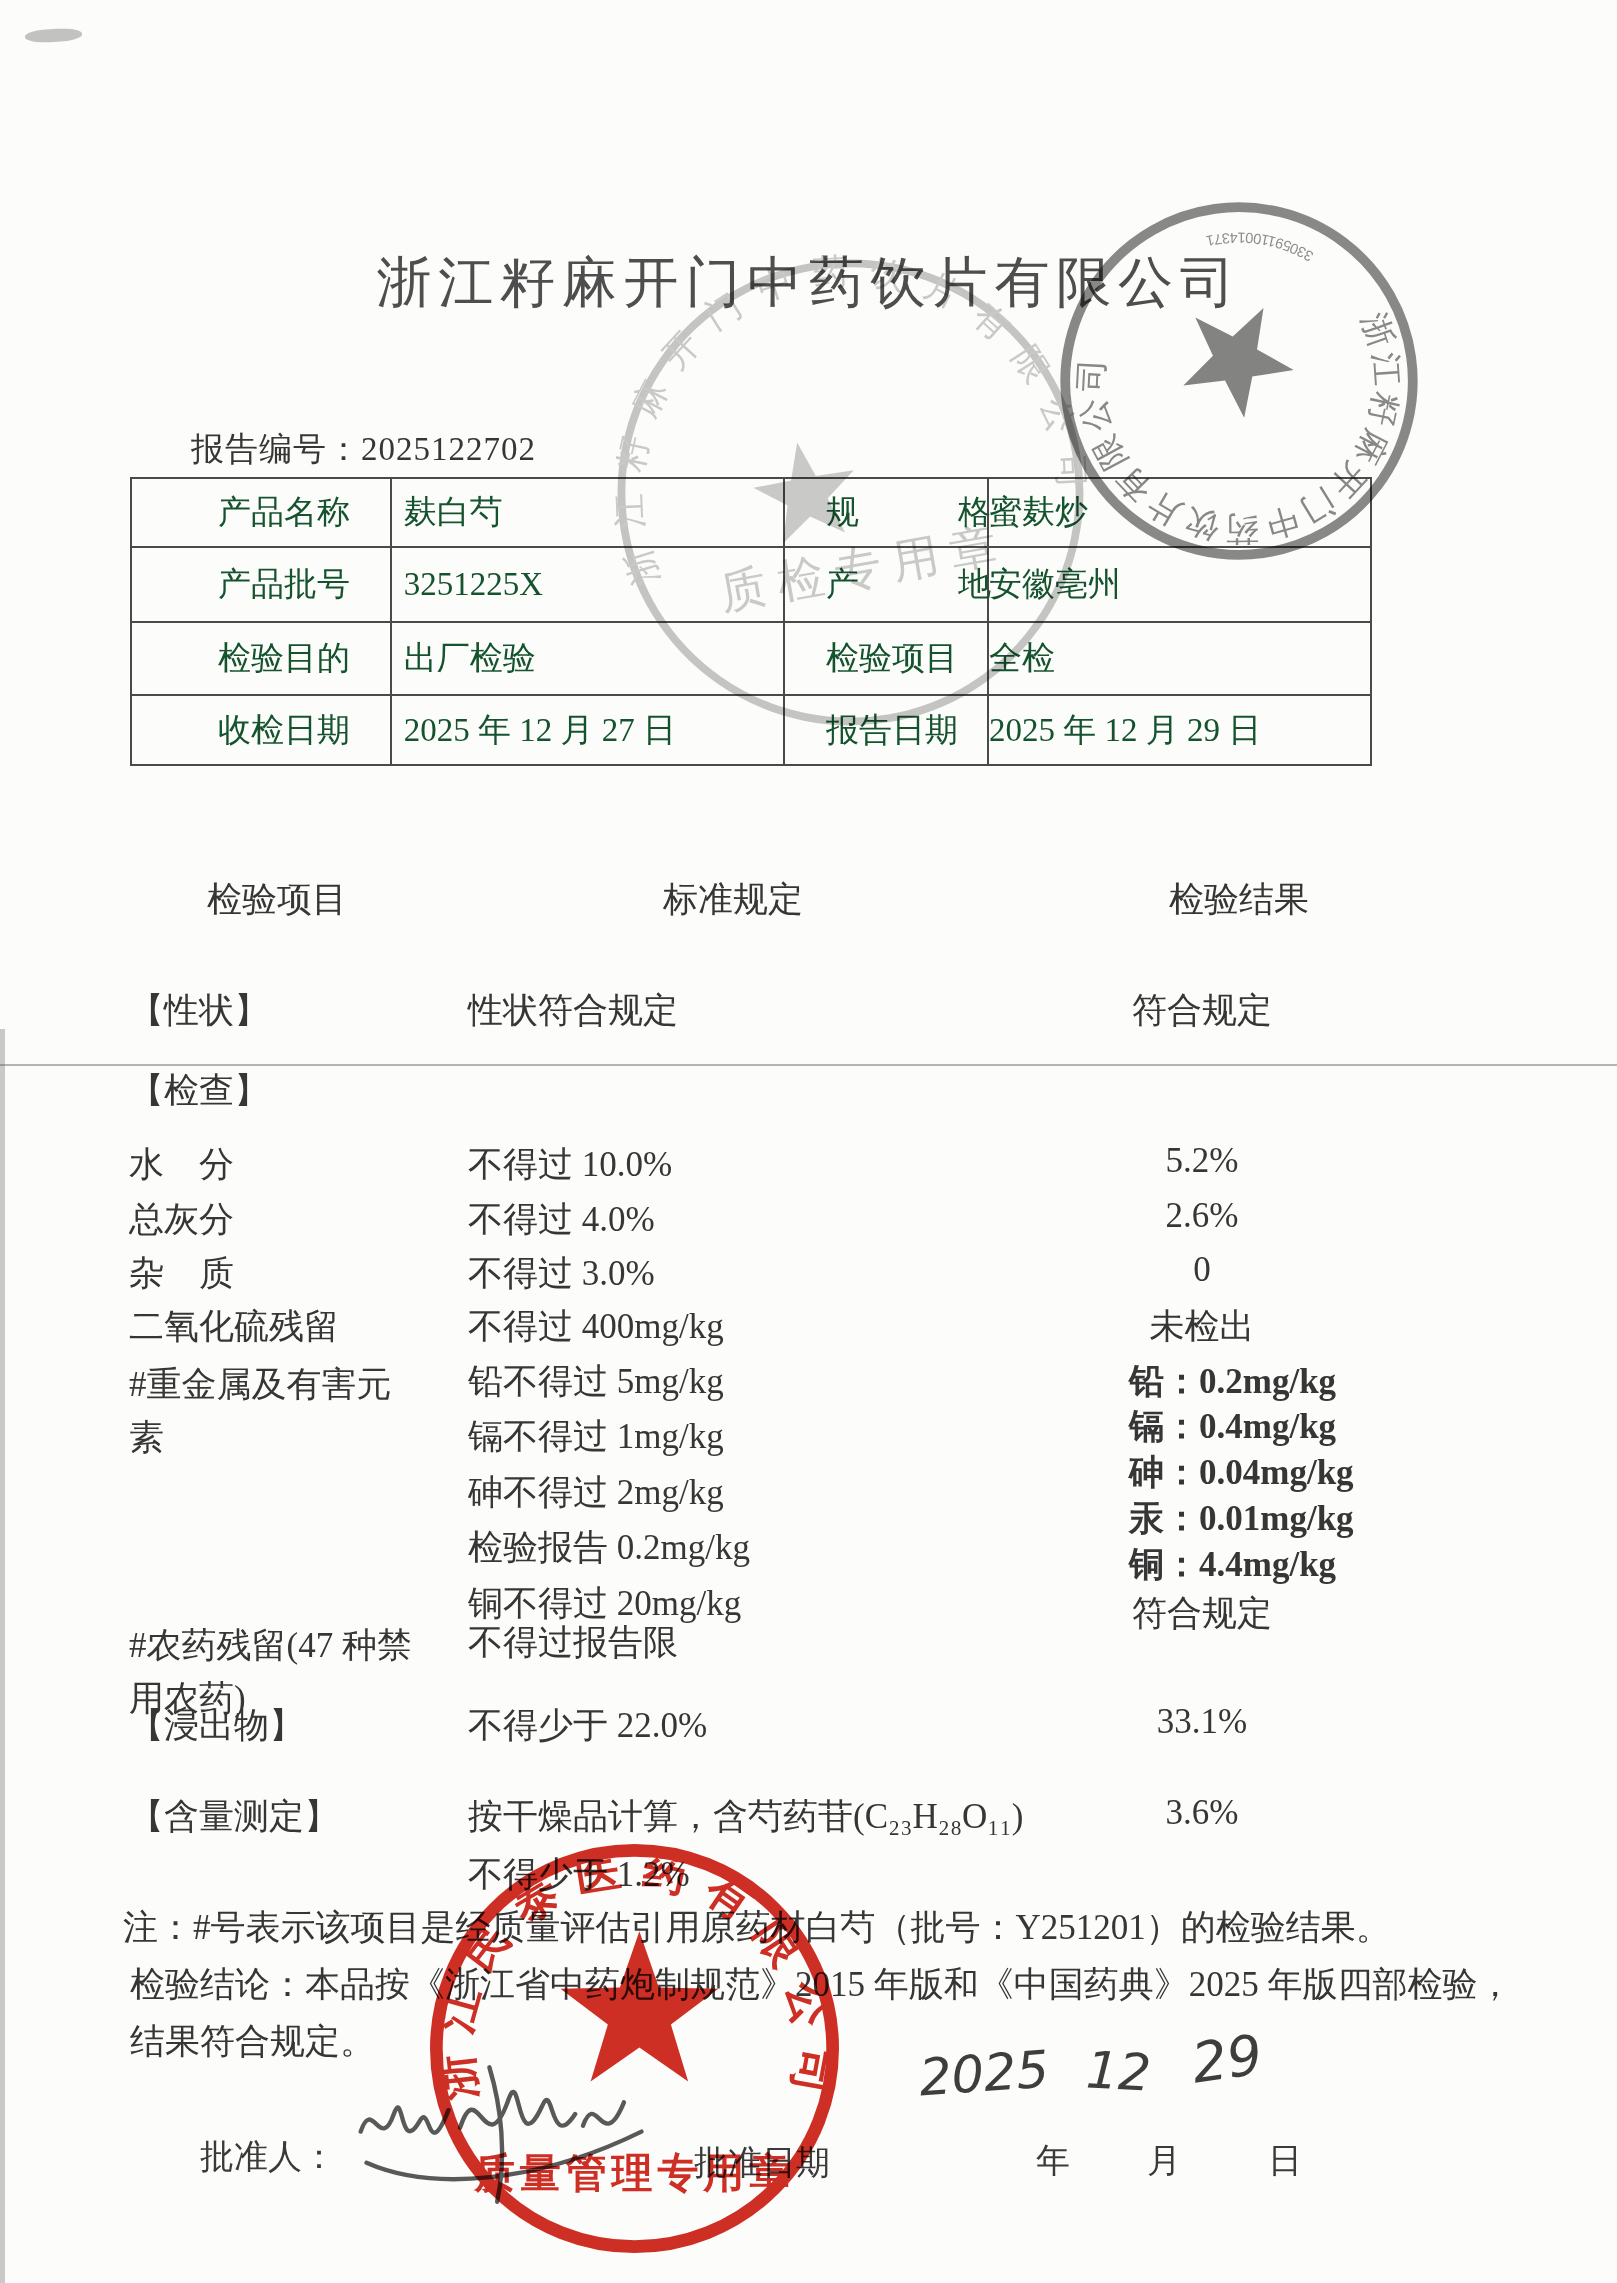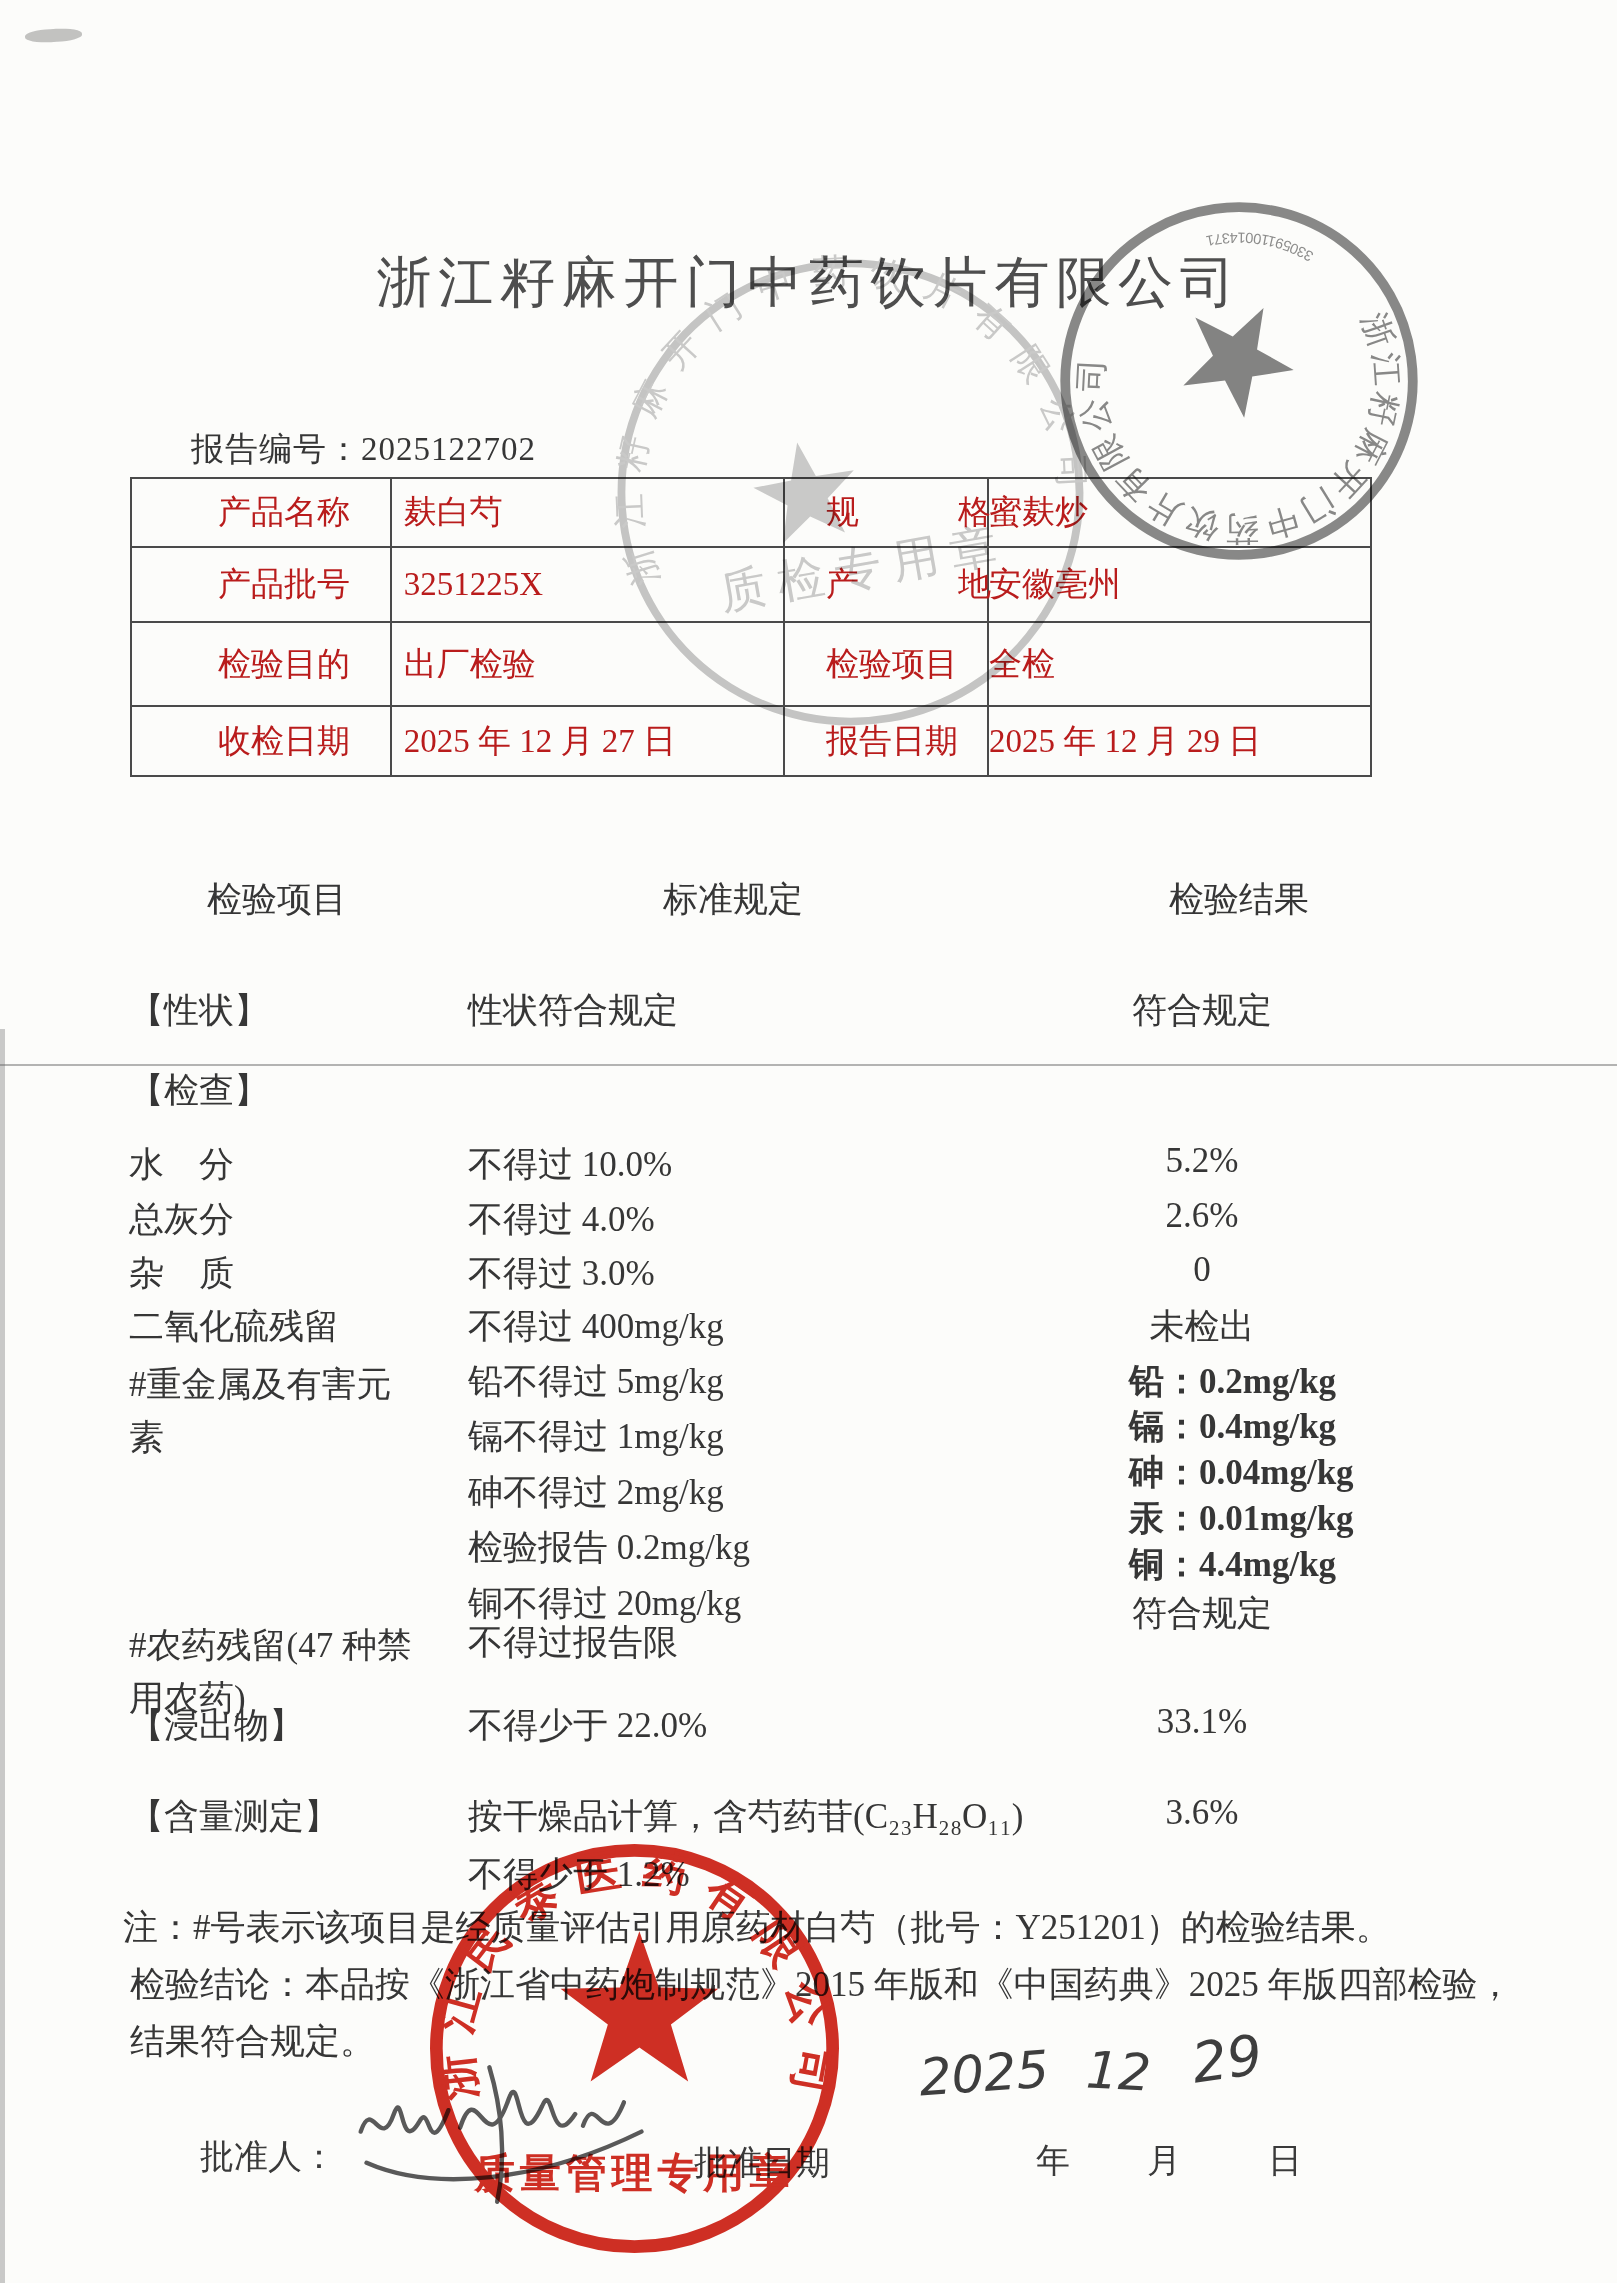--- a/index.html
+++ b/index.html
@@ -14,21 +14,21 @@
     top:246px;left:50%;transform:translateX(-50%);
     font-size:55px;letter-spacing:6.8px;color:#4e4e4e;white-space:nowrap;font-weight:400;
   }
   .report-title{
     top:339px;left:50%;transform:translateX(-50%);
     font-size:57px;font-weight:700;letter-spacing:3.9px;color:#262626;white-space:nowrap;
   }
   .report-no{top:427px;left:191px;font-size:33px;letter-spacing:1px;}
   table.itable{
     position:absolute;left:130px;top:477px;width:1241px;
-    border-collapse:collapse;table-layout:fixed;font-size:33px;color:#b91c1c;
+    border-collapse:collapse;table-layout:fixed;font-size:33px;color:#14532d;
   }
   table.itable td{
     border:2px solid #4a4a4a;vertical-align:middle;white-space:nowrap;overflow:visible;
   }
   td.lab1{padding-left:86px;}
   td.val1{padding-left:11.7px;}
   td.lab2{padding-left:41px;}
   td.val2{padding-left:0;}
   td.basis{padding-left:11.7px;font-size:32px;}
   .rtxt{font-size:35px;white-space:nowrap;}
@@ -77,21 +77,21 @@
       <td class="val1">麸白芍</td>
       <td class="lab2">规　　　格</td>
       <td class="val2">蜜麸炒</td>
     </tr>
     <tr style="height:75px">
       <td class="lab1">产品批号</td>
       <td class="val1">3251225X</td>
       <td class="lab2">产　　　地</td>
       <td class="val2">安徽亳州</td>
     </tr>
-    <tr style="height:84px">
+    <tr style="height:73px">
       <td class="lab1">检验目的</td>
       <td class="val1">出厂检验</td>
       <td class="lab2">检验项目</td>
       <td class="val2">全检</td>
     </tr>
     <tr style="height:70px">
       <td class="lab1">收检日期</td>
       <td class="val1">2025 年 12 月 27 日</td>
       <td class="lab2">报告日期</td>
       <td class="val2">2025 年 12 月 29 日</td>

